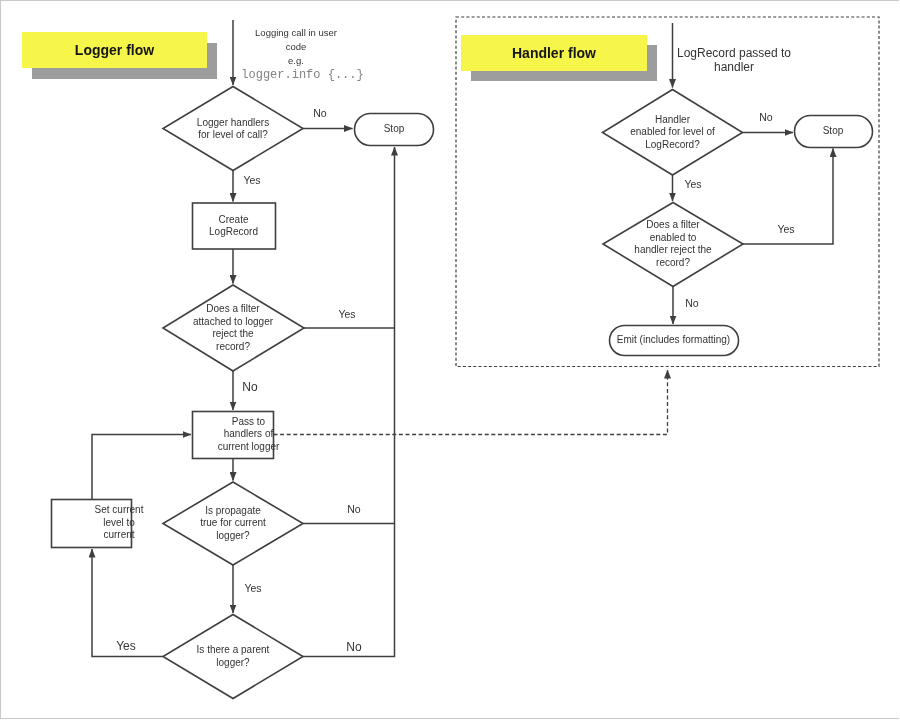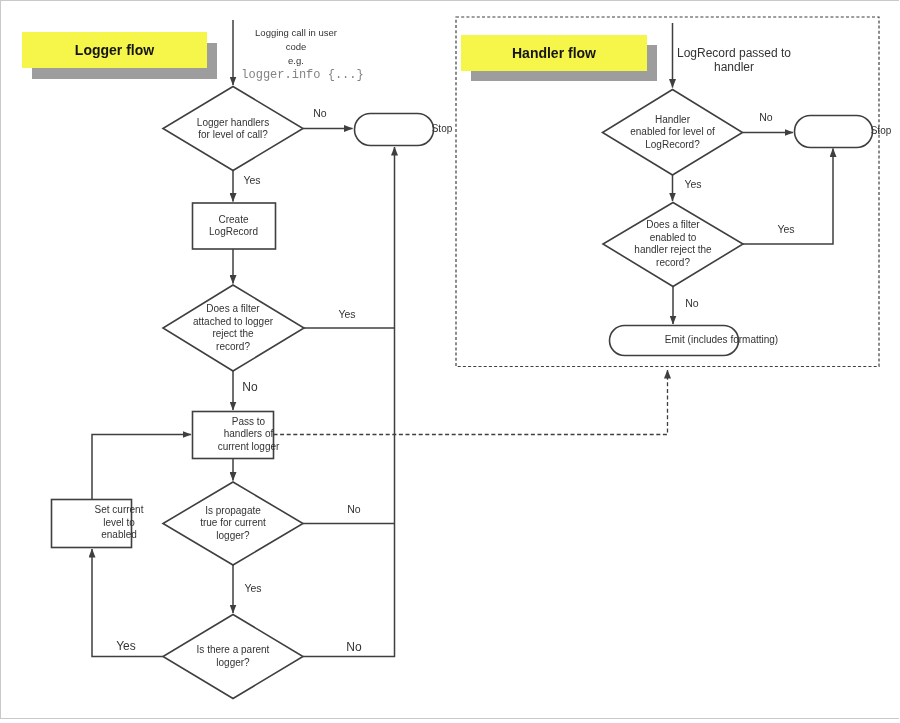--- a/index.html
+++ b/index.html
@@ -27,21 +27,21 @@
   .dashed-box{stroke:var(--line);stroke-width:1.2;stroke-dasharray:3 2.2;fill:none;}
   .arrowhead{fill:var(--line);}
   .lbl{
     position:absolute;display:flex;flex-direction:column;justify-content:center;
     text-align:center;font-size:10px;line-height:12.5px;color:var(--text);
   }
   .edge-lbl{
     position:absolute;font-size:10.5px;color:var(--text);text-align:center;white-space:nowrap;
   }
   .edge-lbl.lg{font-size:12px;}
-  .pill-lbl{white-space:nowrap;margin-left:48px;}
+  .pill-lbl{white-space:nowrap;}
   .sticky{
     position:absolute;display:flex;align-items:center;justify-content:center;
     background:var(--accent-yellow);box-shadow:10px 11px 0 0 var(--sticky-shadow);
     font-size:14px;font-weight:bold;color:#151515;white-space:nowrap;
   }
   .note{
     position:absolute;text-align:center;font-size:9.5px;line-height:14px;color:var(--text);
   }
   .code{
     position:absolute;text-align:center;
@@ -127,21 +127,21 @@
       <div>record?</div>
     </div>
   <div class="lbl" style="left:192px;top:411px;width:81px;height:47px;padding-left:16px;">
       <div>Pass to</div>
       <div>handlers of</div>
       <div>current logger</div>
     </div>
   <div class="lbl" style="left:51px;top:499px;width:80px;height:48px;margin-left:28px;">
       <div>Set current</div>
       <div>level to</div>
-      <div>enabled</div>
+      <div>current</div>
     </div>
   <div class="lbl" style="left:169px;top:498px;width:128px;height:51px;">
       <div>Is propagate</div>
       <div>true for current</div>
       <div>logger?</div>
     </div>
   <div class="lbl" style="left:165px;top:637px;width:136px;height:39px;">
       <div>Is there a parent</div>
       <div>logger?</div>
     </div>

